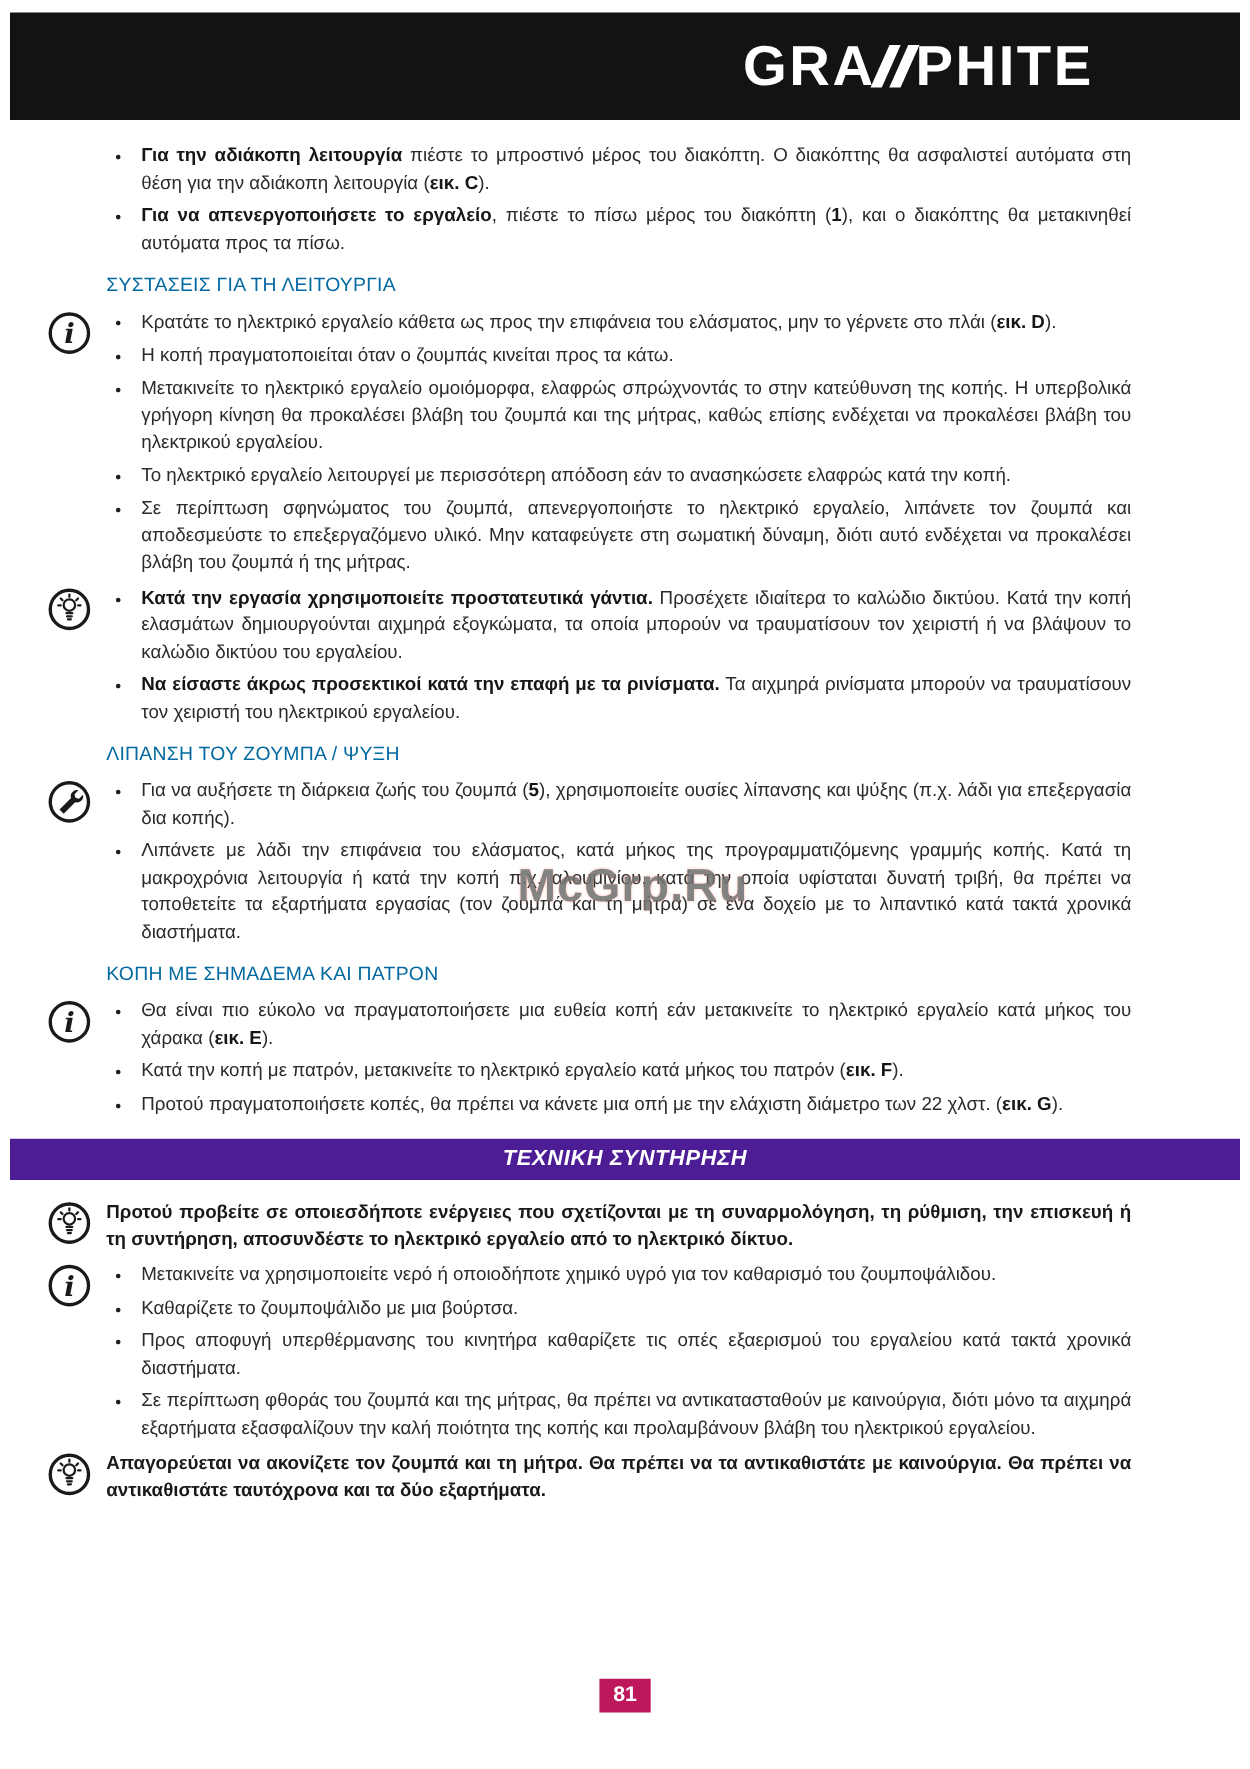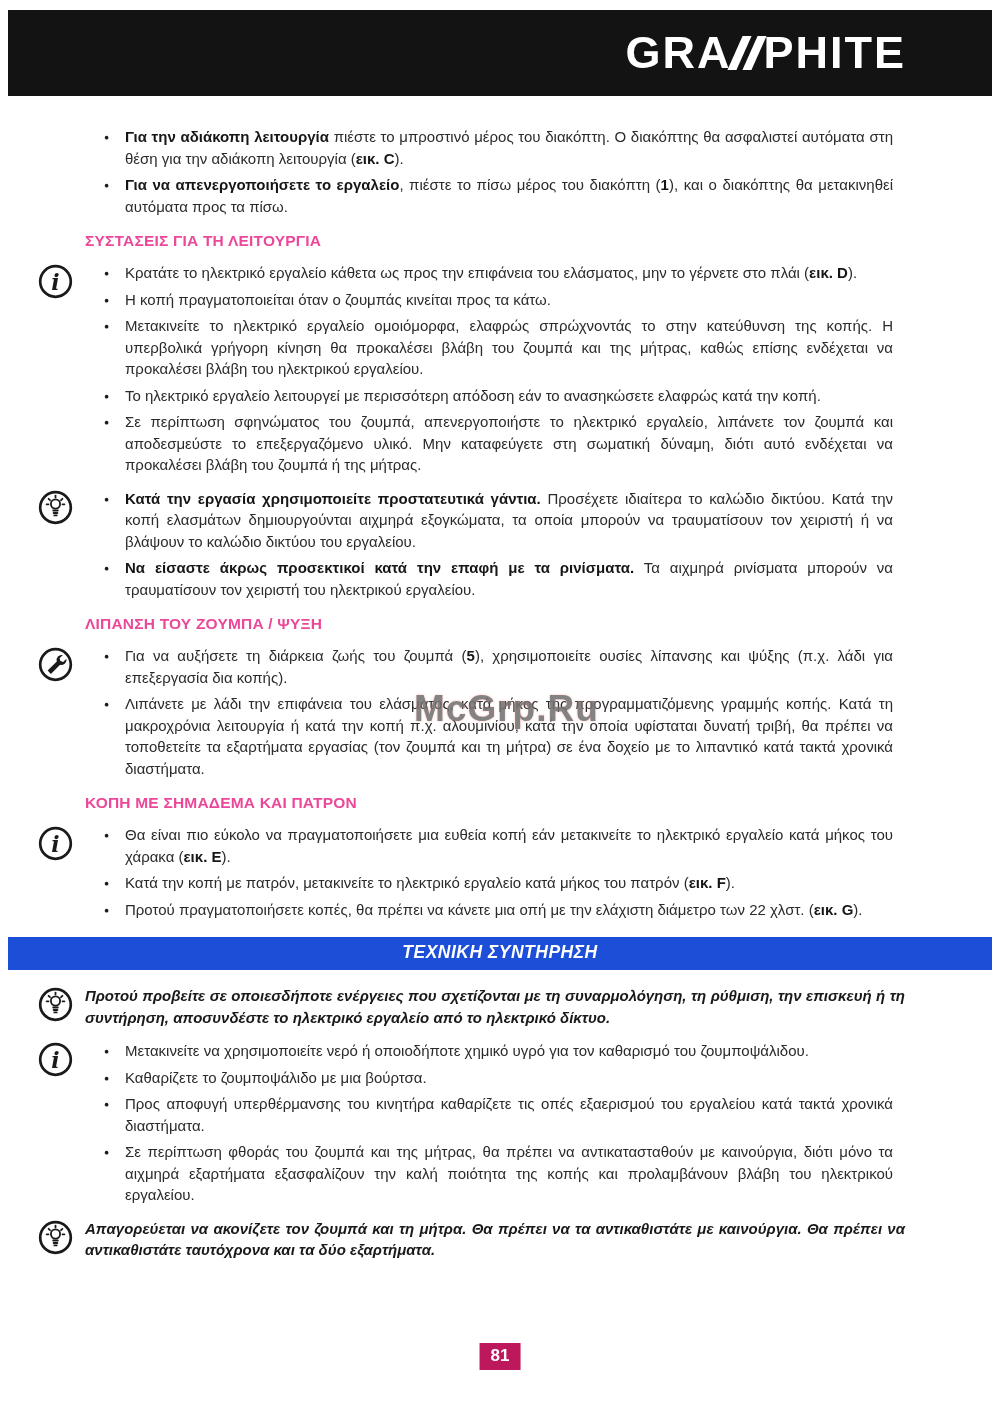--- a/index.html
+++ b/index.html
@@ -10,59 +10,59 @@
     font-family:"Liberation Sans", sans-serif;
     color:#2b2b2b;
     position:relative;
     overflow:hidden;
   }
   .topbar {
     margin:10px 8px 0 8px;
     height:86px;
     background:#131313;
     display:flex; align-items:center; justify-content:flex-end;
-    padding-right:86px;
+    padding-right:117px;
   }
   .logo {
     color:#fff; font-weight:bold; font-size:45px; letter-spacing:2px;
     display:flex; align-items:center;
   }
   .logo .slashes { display:inline-flex; gap:6px; margin:0 4px; transform:skewX(-24deg); }
   .logo .slashes i { display:block; width:9px; height:34px; background:#fff; }
 
   .content { padding:18px 95px 0 85px; position:relative; }
 
   .h {
-    font-size:15.5px; font-weight:bold; color:#ec4899;
+    font-size:15.5px; font-weight:normal; color:#0369a1;
     margin:15px 0 9px 0; letter-spacing:.2px;
   }
 
   .block { position:relative; margin-bottom:7px; }
   .block .gicon { position:absolute; left:-48px; top:1px; width:37px; height:37px; }
 
-  ul.bl { list-style:none; margin:12px; padding:0; }
+  ul.bl { list-style:none; margin:0; padding:0; }
   ul.bl li {
     position:relative; padding-left:28px; margin-bottom:5px;
     font-size:15px; line-height:21.5px; text-align:justify;
   }
   ul.bl li::before {
     content:"●"; position:absolute; left:7px; top:1px;
     font-size:8.5px; color:#1d1d1d;
   }
   ul.bl li b { color:#161616; }
 
   .warnp {
-    font-weight:bold; font-style:italic; color:#191919;
+    font-weight:bold; color:#191919;
     font-size:15px; line-height:21.5px; text-align:justify;
     margin:0;
   }
 
   .banner {
     margin:17px -87px 15px -77px;
-    background:#1d4ed8; color:#ffffff;
+    background:#4c1d95; color:#ffffff;
     text-align:center; font-weight:bold; font-style:italic;
     font-size:17.5px; padding:5px 0 7px 0; letter-spacing:.5px;
   }
 
   .watermark {
     position:absolute; left:414px; top:688px;
     color:#737373; font-weight:bold; font-size:37px; letter-spacing:1px;
     opacity:.88; text-shadow:0 0 2px rgba(255,120,100,.7);
     pointer-events:none;
   }

